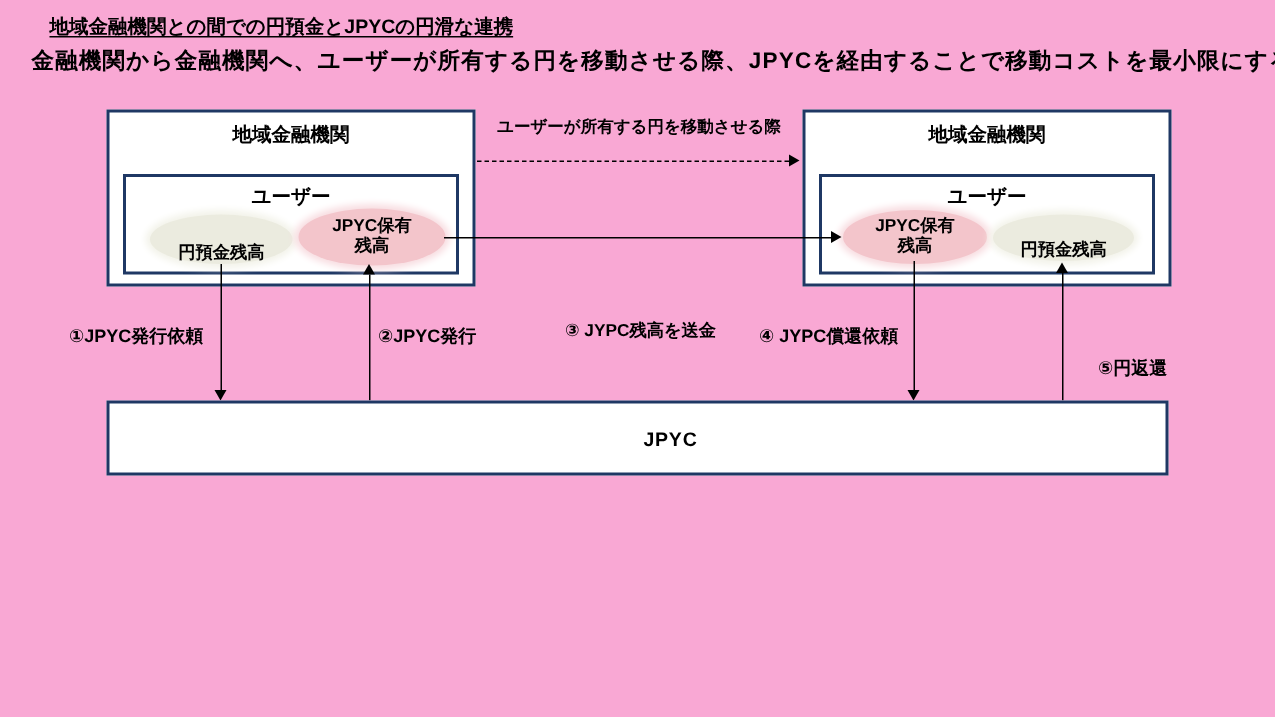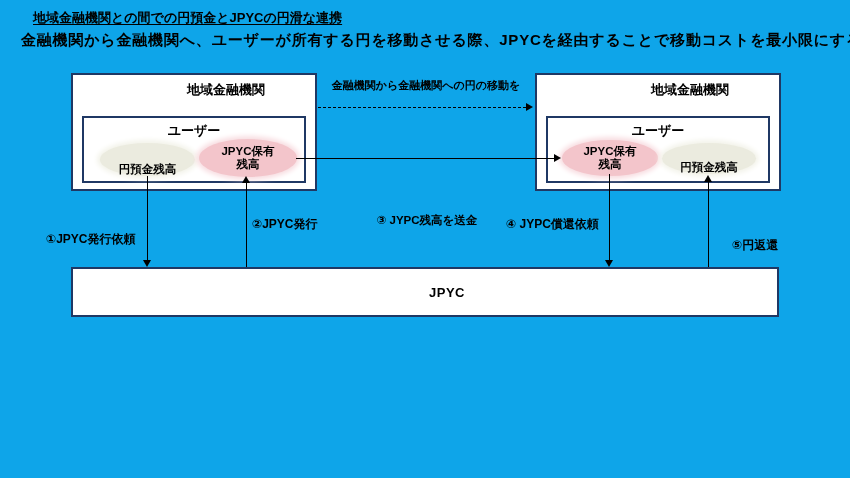--- a/index.html
+++ b/index.html
@@ -1,32 +1,32 @@
 <!DOCTYPE html>
 <html><head>
 <meta charset="utf-8">
 <style>
   html,body{margin:0;padding:0;background:#ffffff;}
   #stage{
-    position:relative;width:850px;height:478px;background:#0ea5e9;overflow:hidden;
+    position:relative;width:850px;height:478px;background:#f9a8d4;overflow:hidden;
     font-family:"Liberation Sans","DejaVu Sans",sans-serif;color:#000;
   }
   .abs{position:absolute;}
   .title{
     left:33px;top:9px;font-size:13px;font-weight:bold;
     text-decoration:underline;text-underline-offset:2px;white-space:nowrap;
   }
   .subtitle{
     left:21px;top:31px;font-size:15px;font-weight:bold;letter-spacing:0.8px;white-space:nowrap;
   }
   .navy-box{border:2px solid #1f3864;background:#ffffff;box-sizing:border-box;}
   .bank-box{width:246px;height:118px;top:73px;}
   .bank-box-left{left:71px;}
   .bank-box-right{left:535px;}
-  .bank-title{width:100%;text-align:center;margin-top:6px;font-size:13px;font-weight:bold;padding-left:32px;}
+  .bank-title{width:100%;text-align:center;margin-top:6px;font-size:13px;font-weight:bold;}
   .user-box{width:224px;height:67px;top:116px;}
   .user-box-left{left:82px;}
   .user-box-right{left:546px;}
   .user-title{width:100%;text-align:center;margin-top:4px;font-size:13px;font-weight:bold;}
   .ellipse{
     border-radius:50%;display:flex;flex-direction:column;align-items:center;justify-content:center;
     font-size:11.5px;font-weight:bold;line-height:13px;text-align:center;white-space:nowrap;
   }
   .ellipse-beige{background:#ebebdf;box-shadow:0 0 5px 3px #f3f3ea;justify-content:flex-end;}
   .ellipse-pink{background:#f3c5cb;box-shadow:0 0 5px 3px #f8dde1;}
@@ -79,32 +79,32 @@
   </div>
   <div class="abs ellipse ellipse-pink el-jpyc-right">
     <span>JPYC保有</span>
     <span>残高</span>
   </div>
   <div class="abs ellipse ellipse-beige el-dep-right">
     <span>円預金残高</span>
   </div>
 
   <div class="abs note-text">
-    <div>金融機関から金融機関への円の移動を</div>
+    <div>ユーザーが所有する円を移動させる際</div>
   </div>
   <div class="abs dashline" style="left:318px;top:107px;width:208px;"></div>
   <div class="abs tri-right" style="left:526px;top:103px;"></div>
 
   <div class="abs hline" style="left:296px;top:158px;width:258px;"></div>
   <div class="abs tri-right" style="left:554px;top:154px;"></div>
   <div class="abs send-label">③ JYPC残高を送金</div>
 
   <div class="abs vline" style="left:147px;top:176px;height:85px;"></div>
   <div class="abs tri-down" style="left:143px;top:260px;"></div>
-  <div class="abs flow-label" style="left:46px;top:216px;margin-top:15px;">①JPYC発行依頼</div>
+  <div class="abs flow-label" style="left:46px;top:216px;">①JPYC発行依頼</div>
 
   <div class="abs tri-up" style="left:242px;top:176px;"></div>
   <div class="abs vline" style="left:246px;top:183px;height:84px;"></div>
   <div class="abs flow-label" style="left:252px;top:216px;">②JPYC発行</div>
 
   <div class="abs vline" style="left:609px;top:174px;height:87px;"></div>
   <div class="abs tri-down" style="left:605px;top:260px;"></div>
   <div class="abs flow-label" style="left:506px;top:216px;">④ JYPC償還依頼</div>
 
   <div class="abs tri-up" style="left:704px;top:175px;"></div>

